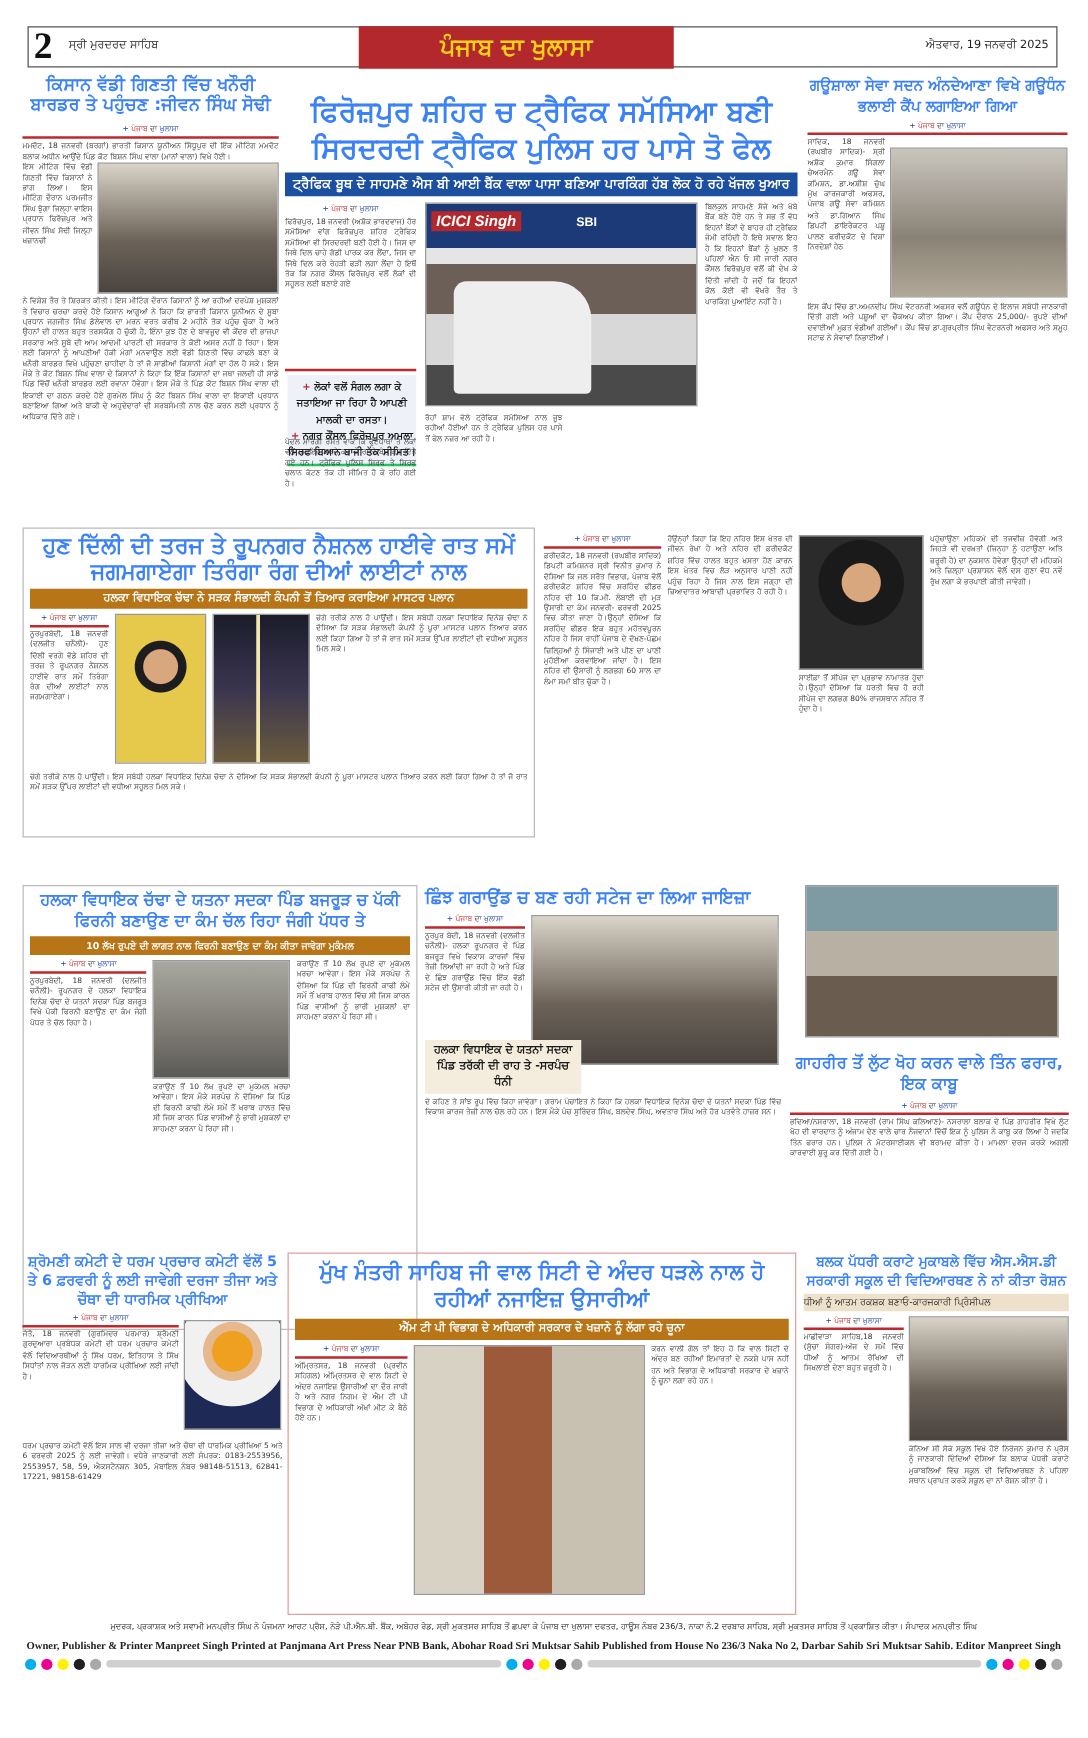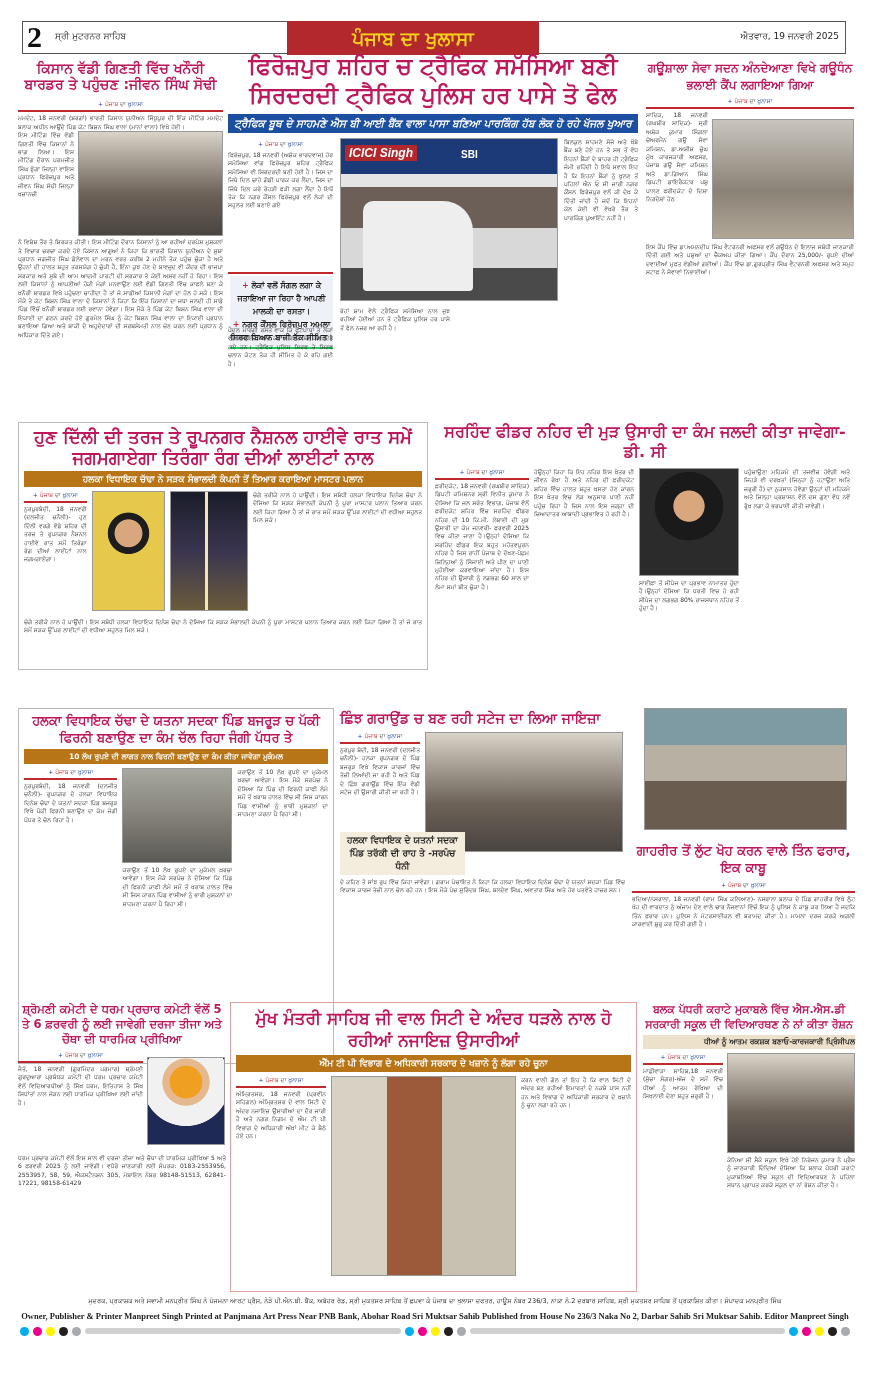--- a/index.html
+++ b/index.html
@@ -9,30 +9,30 @@
   .abs { position: absolute; }
 
   
   .masthead { left: 22px; top: 21px; width: 824px; height: 33px; border: 1px solid #555; }
   .page-num { left: 4px; top: -2px; font-family: "Liberation Serif", serif; font-size: 30px; font-weight: bold; color: #111; }
   .city { left: 32px; top: 9px; font-size: 9px; color: #222; }
   .brand { left: 264px; top: -1px; width: 252px; height: 34px; background: #b3282d; color: #f7d117; font-size: 19px; font-weight: bold; text-align: center; line-height: 34px; }
   .date { right: 6px; top: 9px; font-size: 9px; color: #222; }
 
   
-  .hl { font-weight: bold; color: #be185d; text-align: center; line-height: 1.15; }
+  .hl { font-weight: bold; color: #3b82f6; text-align: center; line-height: 1.15; }
   .credit { font-size: 6px; text-align: center; color: #c0282d; }
   .credit .blue { color: #1a3f9c; }
   .credit .dark { color: #333; }
   .rule-red { height: 2px; background: #c0282d; }
   .body-text { font-size: 6px; line-height: 8.4px; color: #333; text-align: justify; overflow: hidden; }
 
   .bar-blue { background: #1c4fa0; color: #fff; font-weight: bold; text-align: center; font-size: 10.5px; line-height: 19px; }
   .bar-gold { background: #b77517; color: #fff; font-weight: bold; text-align: center; }
-  .bar-tan { background: #eee1cb; color: #222; font-weight: bold; text-align: right; }
+  .bar-tan { background: #eee1cb; color: #222; font-weight: normal; text-align: left; }
 
   .photo { background: linear-gradient(160deg, #9aa3a8, #6d6560 55%, #b5aca0); border: 1px solid #999; overflow: hidden; }
   .photo.bank { background: linear-gradient(180deg, #1c3a78 0 22%, #e5e5e5 22% 30%, #6b5f57 30% 55%, #d8d8d8 55% 80%, #4a4a4a 80%); }
   .photo.road { background: linear-gradient(180deg, #1b1d2a, #3a3550 50%, #6a5b3c); }
   .photo.site { background: linear-gradient(180deg, #c9c5be, #8a8276 60%, #b0a797); }
   .photo.police { background: linear-gradient(180deg, #7e9aa3 0 30%, #b9b0a4 30% 60%, #6a5d50 60%); }
   .photo.street { background: linear-gradient(180deg, #a8a8a0, #7d7a72 60%, #5b5a55); }
   .photo.building { background: linear-gradient(90deg, #d8d2c4 0 30%, #9c5a3a 30% 60%, #c8c0b0 60%); }
   .photo.group { background: linear-gradient(180deg, #d9d3c8, #6c6258 60%, #4a4440); }
   .portrait { background: radial-gradient(circle at 50% 35%, #d9a77d 0 18%, #1a1a1a 19% 40%, #2b2b2b 41%); border: 1px solid #999; }
@@ -53,42 +53,42 @@
   .footer-en { left: 0; top: 1311px; width: 870px; text-align: center; font-family: "Liberation Serif", serif; font-size: 8.5px; font-weight: bold; color: #222; }
   .regbar { left: 20px; top: 1326px; width: 830px; height: 10px; display: flex; align-items: center; gap: 4px; }
   .dot { width: 9px; height: 9px; border-radius: 50%; flex: 0 0 9px; }
   .cbar { height: 6px; border-radius: 3px; background: #d0d0d0; flex: 1; }
 </style>
 </head>
 <body>
 
 <div class="abs masthead">
   <div class="abs page-num">2</div>
-  <div class="abs city">ਸ੍ਰੀ ਮੁਟਰਨਰ ਸਾਹਿਬ</div>
+  <div class="abs city">ਸ੍ਰੀ ਮੁਰਦਰਦ ਸਾਹਿਬ</div>
   <div class="abs brand">ਪੰਜਾਬ ਦਾ ਖੁਲਾਸਾ</div>
   <div class="abs date">ਐਤਵਾਰ, 19 ਜਨਵਰੀ 2025</div>
 </div>
 
 <div class="abs" style="left:18px;top:60px;width:205px;height:355px;">
   <div class="hl" style="font-size:14px;">ਕਿਸਾਨ ਵੱਡੀ ਗਿਣਤੀ ਵਿੱਚ ਖਨੌਰੀ ਬਾਰਡਰ ਤੇ ਪਹੁੰਚਣ :ਜੀਵਨ ਸਿੰਘ ਸੋਢੀ</div>
   <div class="credit" style="margin-top:8px;">
     <span class="blue">+</span> <span>ਪੰਜਾਬ</span> <span class="dark">ਦਾ</span> <span class="blue">ਖੁਲਾਸਾ</span>
   </div>
   <div class="rule-red" style="margin:2px 0 2px;"></div>
   <div class="body-text" style="height:17px;">ਮਮਦੋਟ, 18 ਜਨਵਰੀ (ਬਰਗਾਂ) ਭਾਰਤੀ ਕਿਸਾਨ ਯੂਨੀਅਨ ਸਿੱਧੂਪੁਰ ਦੀ ਇੱਕ ਮੀਟਿੰਗ ਮਮਦੋਟ ਬਲਾਕ ਅਧੀਨ ਆਉਂਦੇ ਪਿੰਡ ਕੋਟ ਬਿਸ਼ਨ ਸਿੰਘ ਵਾਲਾ (ਮਾਨਾਂ ਵਾਲਾ) ਵਿਖੇ ਹੋਈ।</div>
   <div style="display:flex;gap:4px;">
     <div class="body-text" style="width:56px;height:105px;">ਇਸ ਮੀਟਿੰਗ ਵਿੱਚ ਵੱਡੀ ਗਿਣਤੀ ਵਿੱਚ ਕਿਸਾਨਾਂ ਨੇ ਭਾਗ ਲਿਆ। ਇਸ ਮੀਟਿੰਗ ਦੌਰਾਨ ਪਰਮਜੀਤ ਸਿੰਘ ਝੁੱਗਾ ਜਿਲ੍ਹਾ ਵਾਇਸ ਪ੍ਰਧਾਨ ਫਿਰੋਜ਼ਪੁਰ ਅਤੇ ਜੀਵਨ ਸਿੰਘ ਸੋਢੀ ਜਿਲ੍ਹਾ ਖਜ਼ਾਨਚੀ</div>
     <div class="photo group" style="width:145px;height:105px;"></div>
   </div>
   <div class="body-text" style="height:183px;margin-top:2px;">ਨੇ ਵਿਸ਼ੇਸ਼ ਤੌਰ ਤੇ ਸ਼ਿਰਕਤ ਕੀਤੀ। ਇਸ ਮੀਟਿੰਗ ਦੌਰਾਨ ਕਿਸਾਨਾਂ ਨੂੰ ਆ ਰਹੀਆਂ ਦਰਪੇਸ਼ ਮੁਸ਼ਕਲਾਂ ਤੇ ਵਿਚਾਰ ਚਰਚਾ ਕਰਦੇ ਹੋਏ ਕਿਸਾਨ ਆਗੂਆਂ ਨੇ ਕਿਹਾ ਕਿ ਭਾਰਤੀ ਕਿਸਾਨ ਯੂਨੀਅਨ ਦੇ ਸੂਬਾ ਪ੍ਰਧਾਨ ਜਗਜੀਤ ਸਿੰਘ ਡੱਲੇਵਾਲ ਦਾ ਮਰਨ ਵਰਤ ਕਰੀਬ 2 ਮਹੀਨੇ ਤੱਕ ਪਹੁੰਚ ਚੁੱਕਾ ਹੈ ਅਤੇ ਉਹਨਾਂ ਦੀ ਹਾਲਤ ਬਹੁਤ ਤਰਸਯੋਗ ਹੋ ਚੁੱਕੀ ਹੈ, ਇੰਨਾ ਕੁਝ ਹੋਣ ਦੇ ਬਾਵਜੂਦ ਵੀ ਕੇਂਦਰ ਦੀ ਭਾਜਪਾ ਸਰਕਾਰ ਅਤੇ ਸੂਬੇ ਦੀ ਆਮ ਆਦਮੀ ਪਾਰਟੀ ਦੀ ਸਰਕਾਰ ਤੇ ਕੋਈ ਅਸਰ ਨਹੀਂ ਹੋ ਰਿਹਾ। ਇਸ ਲਈ ਕਿਸਾਨਾਂ ਨੂੰ ਆਪਣੀਆਂ ਹੱਕੀ ਮੰਗਾਂ ਮਨਵਾਉਣ ਲਈ ਵੱਡੀ ਗਿਣਤੀ ਵਿੱਚ ਕਾਫਲੇ ਬਣਾ ਕੇ ਖਨੌਰੀ ਬਾਰਡਰ ਵਿਖੇ ਪਹੁੰਚਣਾ ਚਾਹੀਦਾ ਹੈ ਤਾਂ ਜੋ ਸਾਡੀਆਂ ਕਿਸਾਨੀ ਮੰਗਾਂ ਦਾ ਹੱਲ ਹੋ ਸਕੇ। ਇਸ ਮੌਕੇ ਤੇ ਕੋਟ ਬਿਸ਼ਨ ਸਿੰਘ ਵਾਲਾ ਦੇ ਕਿਸਾਨਾਂ ਨੇ ਕਿਹਾ ਕਿ ਇੱਕ ਕਿਸਾਨਾਂ ਦਾ ਜਥਾ ਜਲਦੀ ਹੀ ਸਾਡੇ ਪਿੰਡ ਵਿੱਚੋਂ ਖਨੌਰੀ ਬਾਰਡਰ ਲਈ ਰਵਾਨਾ ਹੋਵੇਗਾ। ਇਸ ਮੌਕੇ ਤੇ ਪਿੰਡ ਕੋਟ ਬਿਸ਼ਨ ਸਿੰਘ ਵਾਲਾ ਦੀ ਇਕਾਈ ਦਾ ਗਠਨ ਕਰਦੇ ਹੋਏ ਗੁਰਮੇਲ ਸਿੰਘ ਨੂੰ ਕੋਟ ਬਿਸ਼ਨ ਸਿੰਘ ਵਾਲਾ ਦਾ ਇਕਾਈ ਪ੍ਰਧਾਨ ਬਣਾਇਆ ਗਿਆ ਅਤੇ ਬਾਕੀ ਦੇ ਅਹੁਦੇਦਾਰਾਂ ਦੀ ਸਰਬਸੰਮਤੀ ਨਾਲ ਚੋਣ ਕਰਨ ਲਈ ਪ੍ਰਧਾਨ ਨੂੰ ਅਧਿਕਾਰ ਦਿੱਤੇ ਗਏ।</div>
 </div>
 
-<div class="abs" style="left:228px;top:52px;width:410px;height:355px;">
+<div class="abs" style="left:228px;top:76px;width:410px;height:355px;">
   <div class="hl" style="font-size:23px;line-height:29px;">ਫਿਰੋਜ਼ਪੁਰ ਸ਼ਹਿਰ ਚ ਟ੍ਰੈਫਿਕ ਸਮੱਸਿਆ ਬਣੀ ਸਿਰਦਰਦੀ ਟ੍ਰੈਫਿਕ ਪੁਲਿਸ ਹਰ ਪਾਸੇ ਤੋ ਫੇਲ</div>
-  <div class="bar-blue" style="margin-top:4px;font-style:italic;">ਟ੍ਰੈਫਿਕ ਬੂਥ ਦੇ ਸਾਹਮਣੇ ਐਸ ਬੀ ਆਈ ਬੈਂਕ ਵਾਲਾ ਪਾਸਾ ਬਣਿਆ ਪਾਰਕਿੰਗ ਹੱਬ ਲੋਕ ਹੋ ਰਹੇ ਖੱਜਲ ਖੁਆਰ</div>
+  <div class="bar-blue" style="margin-top:4px;">ਟ੍ਰੈਫਿਕ ਬੂਥ ਦੇ ਸਾਹਮਣੇ ਐਸ ਬੀ ਆਈ ਬੈਂਕ ਵਾਲਾ ਪਾਸਾ ਬਣਿਆ ਪਾਰਕਿੰਗ ਹੱਬ ਲੋਕ ਹੋ ਰਹੇ ਖੱਜਲ ਖੁਆਰ</div>
   <div class="abs" style="left:0;top:88px;width:105px;">
     <div class="credit">
       <span class="blue">+</span> <span>ਪੰਜਾਬ</span> <span class="dark">ਦਾ</span> <span class="blue">ਖੁਲਾਸਾ</span>
     </div>
     <div class="body-text" style="height:118px;margin-top:3px;">ਫਿਰੋਜ਼ਪੁਰ, 18 ਜਨਵਰੀ (ਅਸ਼ੋਕ ਭਾਰਦਵਾਜ) ਹੋਰ ਸਮੱਸਿਆ ਵਾਂਗ ਫਿਰੋਜ਼ਪੁਰ ਸ਼ਹਿਰ ਟ੍ਰੈਫਿਕ ਸਮੱਸਿਆ ਵੀ ਸਿਰਦਰਦੀ ਬਣੀ ਹੋਈ ਹੈ। ਜਿਸ ਦਾ ਜਿਥੇ ਦਿਲ ਚਾਹੇ ਗੱਡੀ ਪਾਰਕ ਕਰ ਲੈਂਦਾ, ਜਿਸ ਦਾ ਜਿੱਥੇ ਦਿਲ ਕਰੇ ਰੇਹੜੀ ਫੜੀ ਲਗਾ ਲੈਂਦਾ ਹੈ ਇਥੋਂ ਤੱਕ ਕਿ ਨਗਰ ਕੌਂਸਲ ਫਿਰੋਜ਼ਪੁਰ ਵਲੋਂ ਲੋਕਾਂ ਦੀ ਸਹੂਲਤ ਲਈ ਬਣਾਏ ਗਏ</div>
     <div class="rule-red" style="margin-top:3px;"></div>
   </div>
   <div class="abs pull-box" style="left:2px;top:224px;width:103px;padding:3px 0;">
     <p><span class="plus">+ </span><span>ਲੋਕਾਂ ਵਲੋਂ ਸੰਗਲ ਲਗਾ ਕੇ ਜਤਾਇਆ ਜਾ ਰਿਹਾ ਹੈ ਆਪਣੀ ਮਾਲਕੀ ਦਾ ਰਸਤਾ।</span></p>
     <p><span class="plus">+ </span><span>ਨਗਰ ਕੌਂਸਲ ਫਿਰੋਜ਼ਪੁਰ ਅਮਲਾ ਸਿਰਫ ਬਿਆਨ ਬਾਜੀ ਤੱਕ ਸੀਮਿਤ।</span></p>
@@ -130,21 +130,20 @@
     <div class="portrait yellow" style="width:74px;height:120px;"></div>
     <div class="photo road" style="width:78px;height:120px;position:relative;">
       <div style="position:absolute;left:34px;top:0;width:3px;height:100%;background:#f3e7b0;"></div>
     </div>
     <div class="body-text" style="width:170px;height:125px;">ਚੰਗੇ ਤਰੀਕੇ ਨਾਲ ਹੋ ਪਾਉਂਦੀ। ਇਸ ਸਬੰਧੀ ਹਲਕਾ ਵਿਧਾਇਕ ਦਿਨੇਸ਼ ਚੱਢਾ ਨੇ ਦੱਸਿਆ ਕਿ ਸੜਕ ਸੰਭਾਲਦੀ ਕੰਪਨੀ ਨੂੰ ਪੂਰਾ ਮਾਸਟਰ ਪਲਾਨ ਤਿਆਰ ਕਰਨ ਲਈ ਕਿਹਾ ਗਿਆ ਹੈ ਤਾਂ ਜੋ ਰਾਤ ਸਮੇਂ ਸੜਕ ਉੱਪਰ ਲਾਈਟਾਂ ਦੀ ਵਧੀਆ ਸਹੂਲਤ ਮਿਲ ਸਕੇ।</div>
   </div>
   <div class="body-text" style="height:70px;margin-top:2px;">ਚੰਗੇ ਤਰੀਕੇ ਨਾਲ ਹੋ ਪਾਉਂਦੀ। ਇਸ ਸਬੰਧੀ ਹਲਕਾ ਵਿਧਾਇਕ ਦਿਨੇਸ਼ ਚੱਢਾ ਨੇ ਦੱਸਿਆ ਕਿ ਸੜਕ ਸੰਭਾਲਦੀ ਕੰਪਨੀ ਨੂੰ ਪੂਰਾ ਮਾਸਟਰ ਪਲਾਨ ਤਿਆਰ ਕਰਨ ਲਈ ਕਿਹਾ ਗਿਆ ਹੈ ਤਾਂ ਜੋ ਰਾਤ ਸਮੇਂ ਸੜਕ ਉੱਪਰ ਲਾਈਟਾਂ ਦੀ ਵਧੀਆ ਸਹੂਲਤ ਮਿਲ ਸਕੇ।</div>
 </div>
 
 <div class="abs" style="left:435px;top:422px;width:420px;height:278px;">
-  <div class="hl" style="font-size:16px;line-height:20px;">ਸਰਹਿੰਦ ਫੀਡਰ ਨਹਿਰ ਦੀ ਮੁੜ ਉਸਾਰੀ ਦਾ ਕੰਮ ਜਲਦੀ ਕੀਤਾ ਜਾਵੇਗਾ-ਡੀ. ਸੀ</div>
   <div style="display:flex;gap:5px;margin-top:6px;">
     <div style="width:94px;">
       <div class="credit">
         <span class="blue">+</span> <span>ਪੰਜਾਬ</span> <span class="dark">ਦਾ</span> <span class="blue">ਖੁਲਾਸਾ</span>
       </div>
       <div class="rule-red" style="margin:2px 0;"></div>
       <div class="body-text" style="height:230px;">ਫ਼ਰੀਦਕੋਟ, 18 ਜਨਵਰੀ (ਰਘਬੀਰ ਸਾਦਿਕ) ਡਿਪਟੀ ਕਮਿਸ਼ਨਰ ਸ੍ਰੀ ਵਿਨੀਤ ਕੁਮਾਰ ਨੇ ਦੱਸਿਆ ਕਿ ਜਲ ਸਰੋਤ ਵਿਭਾਗ, ਪੰਜਾਬ ਵੱਲੋਂ ਫ਼ਰੀਦਕੋਟ ਸ਼ਹਿਰ ਵਿੱਚ ਸਰਹਿੰਦ ਫੀਡਰ ਨਹਿਰ ਦੀ 10 ਕਿ.ਮੀ. ਲੰਬਾਈ ਦੀ ਮੁੜ ਉਸਾਰੀ ਦਾ ਕੰਮ ਜਨਵਰੀ- ਫਰਵਰੀ 2025 ਵਿਚ ਕੀਤਾ ਜਾਣਾ ਹੈ।ਉਨ੍ਹਾਂ ਦੱਸਿਆ ਕਿ ਸਰਹਿੰਦ ਫੀਡਰ ਇਕ ਬਹੁਤ ਮਹੱਤਵਪੂਰਨ ਨਹਿਰ ਹੈ ਜਿਸ ਰਾਹੀਂ ਪੰਜਾਬ ਦੇ ਦੱਖਣ-ਪੱਛਮ ਜ਼ਿਲ੍ਹਿਆਂ ਨੂੰ ਸਿੰਜਾਈ ਅਤੇ ਪੀਣ ਦਾ ਪਾਣੀ ਮੁਹੱਈਆ ਕਰਵਾਇਆ ਜਾਂਦਾ ਹੈ। ਇਸ ਨਹਿਰ ਦੀ ਉਸਾਰੀ ਨੂੰ ਲਗਭਗ 60 ਸਾਲ ਦਾ ਲੰਮਾ ਸਮਾਂ ਬੀਤ ਚੁੱਕਾ ਹੈ।</div>
     </div>
     <div class="body-text" style="width:100px;height:242px;">ਹੋਉਨ੍ਹਾਂ ਕਿਹਾ ਕਿ ਇਹ ਨਹਿਰ ਇਸ ਖੇਤਰ ਦੀ ਜੀਵਨ ਰੇਖਾ ਹੈ ਅਤੇ ਨਹਿਰ ਦੀ ਫ਼ਰੀਦਕੋਟ ਸ਼ਹਿਰ ਵਿੱਚ ਹਾਲਤ ਬਹੁਤ ਖਸਤਾ ਹੋਣ ਕਾਰਨ ਇਸ ਖੇਤਰ ਵਿਚ ਲੋੜ ਅਨੁਸਾਰ ਪਾਣੀ ਨਹੀਂ ਪਹੁੰਚ ਰਿਹਾ ਹੈ ਜਿਸ ਨਾਲ ਇਸ ਜਗ੍ਹਾ ਦੀ ਜ਼ਿਆਦਾਤਰ ਆਬਾਦੀ ਪ੍ਰਭਾਵਿਤ ਹੋ ਰਹੀ ਹੈ।</div>
     <div style="width:100px;">

